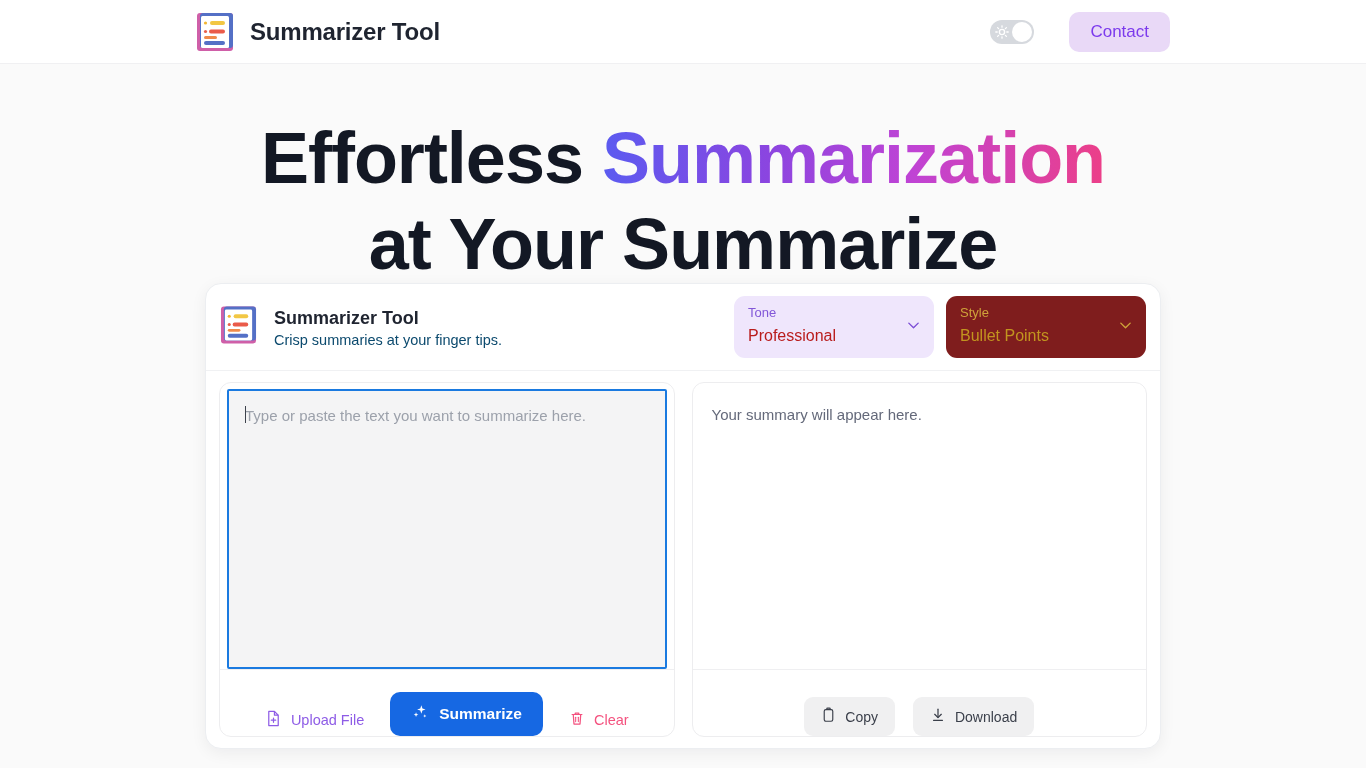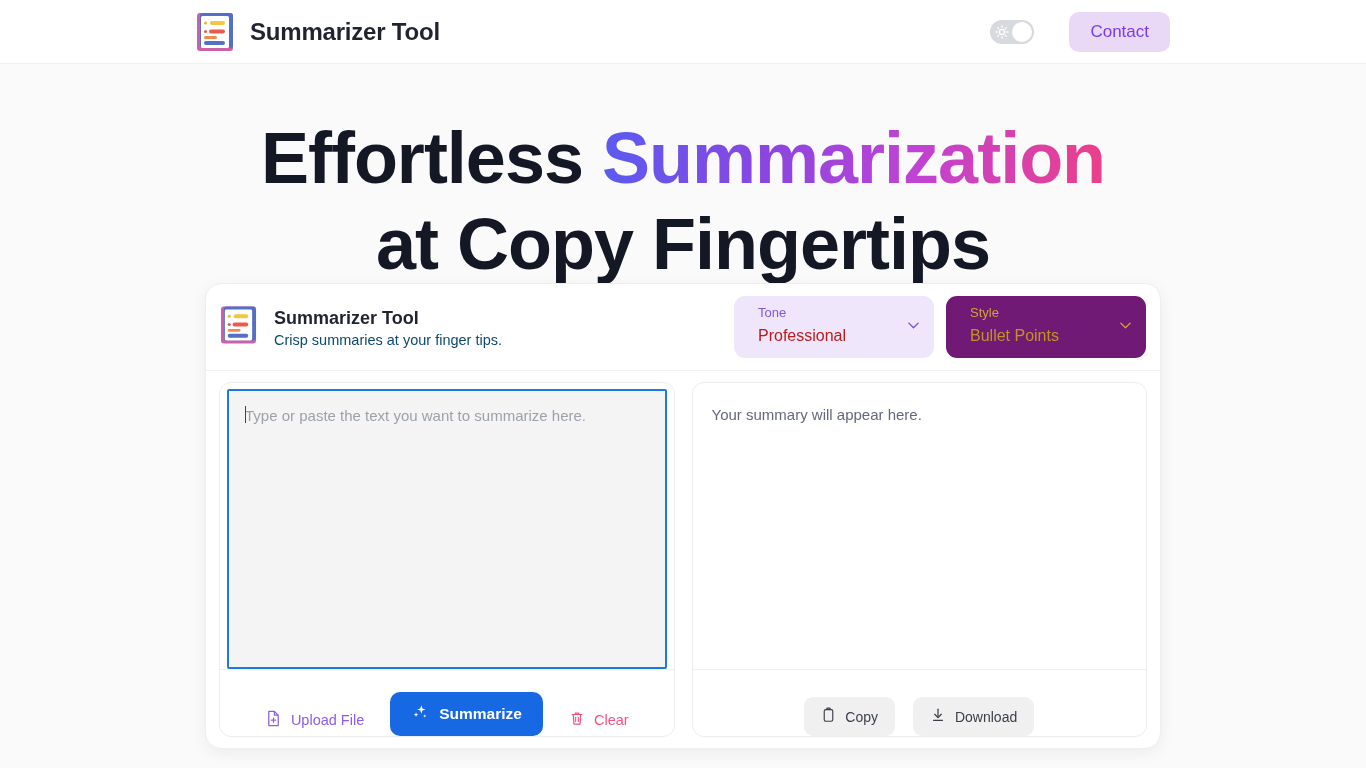--- a/index.html
+++ b/index.html
@@ -127,26 +127,26 @@
   .card-sub {
     font-size: 14.5px;
     color: #0c4a6e;
     margin-top: 2px;
   }
   .selects { display: flex; gap: 12px; }
   .select-box {
     width: 200px;
     height: 62px;
     border-radius: 11px;
-    padding: 9px 24px;
+    padding: 9px 14px;
     position: relative;
     cursor: pointer;
   }
   .select-tone  { background: #efe6fc; }
-  .select-style { background: #701a75; }
+  .select-style { background: #7f1d1d; }
   .sel-label { font-size: 13px; line-height: 1.3; }
   .sel-value { font-size: 16px; margin-top: 4px; line-height: 1.3; }
   .select-tone .sel-label  { color: #8257d8; }
   .select-tone .sel-value  { color: #b91c1c; }
   .select-style .sel-label { color: #cfa33a; }
   .select-style .sel-value { color: #c2941f; }
   .chev {
     position: absolute;
     right: 13px; top: 50%;
     transform: translateY(-50%);
@@ -287,21 +287,21 @@
       </span>
       <span class="knob"></span>
     </button>
     <button class="contact-btn">Contact</button>
   </div>
 </div>
 
 <div class="hero">
   <h1>
     <span>Effortless </span><span class="grad">Summarization</span>
-    <span class="line2">at Copy Fingertips</span>
+    <span class="line2">at Your Summarize</span>
   </h1>
 </div>
 
 <div class="card">
 
   <div class="card-header">
     <div class="card-header-left">
       <span>
         <svg width="37" height="40" viewBox="0 0 38 40">
           <rect x="1" y="1" width="36" height="38" rx="3" fill="#cf5fa8"></rect>

